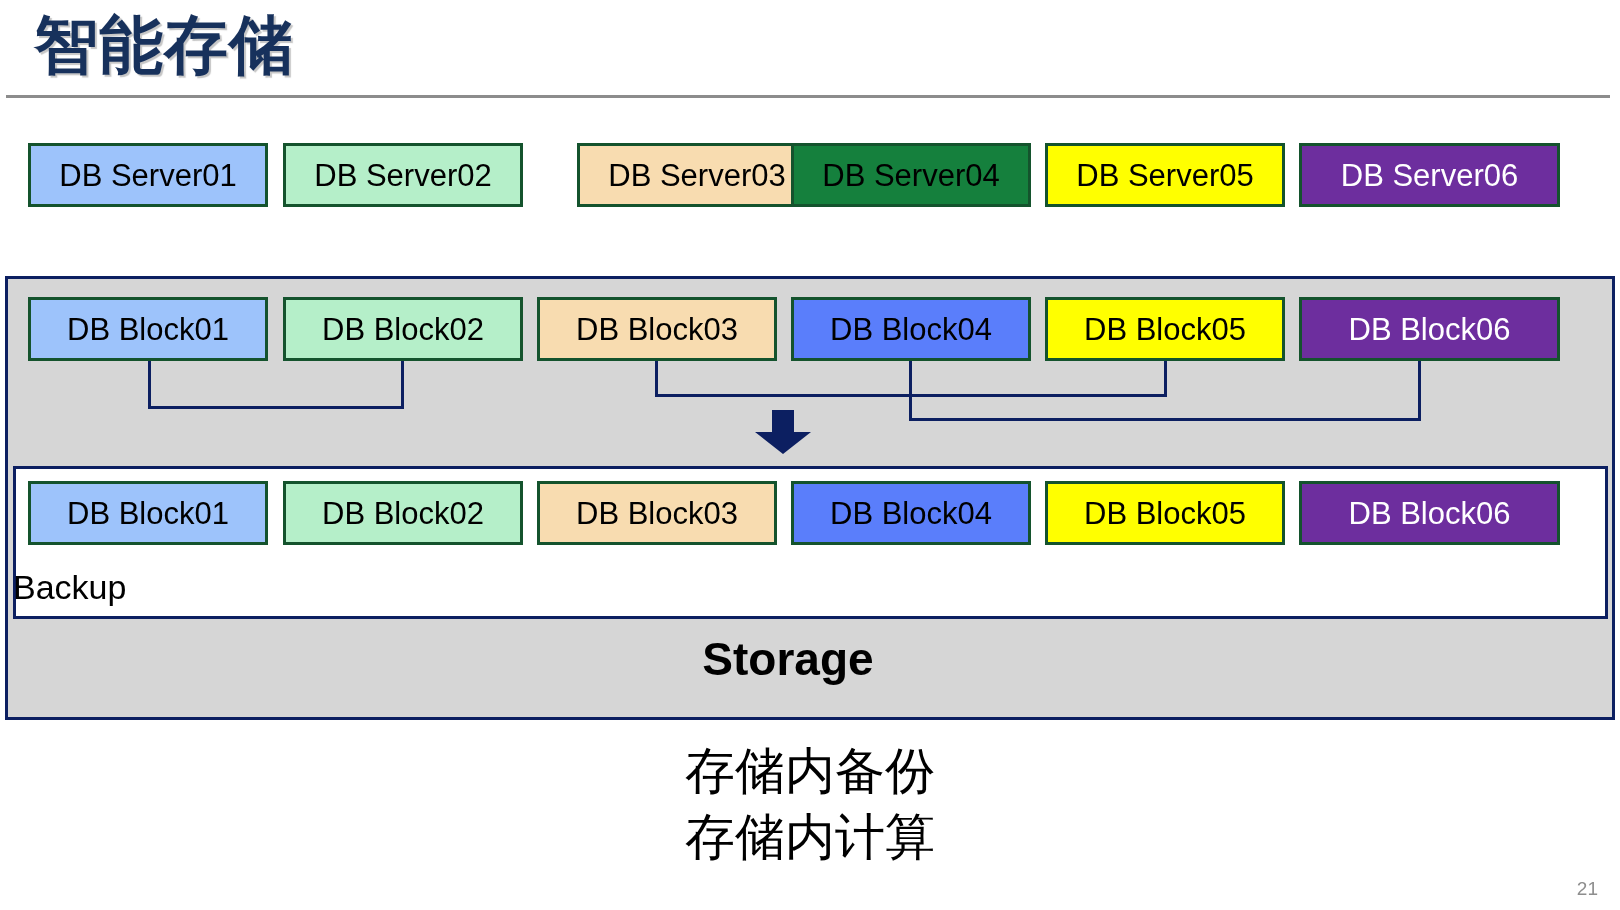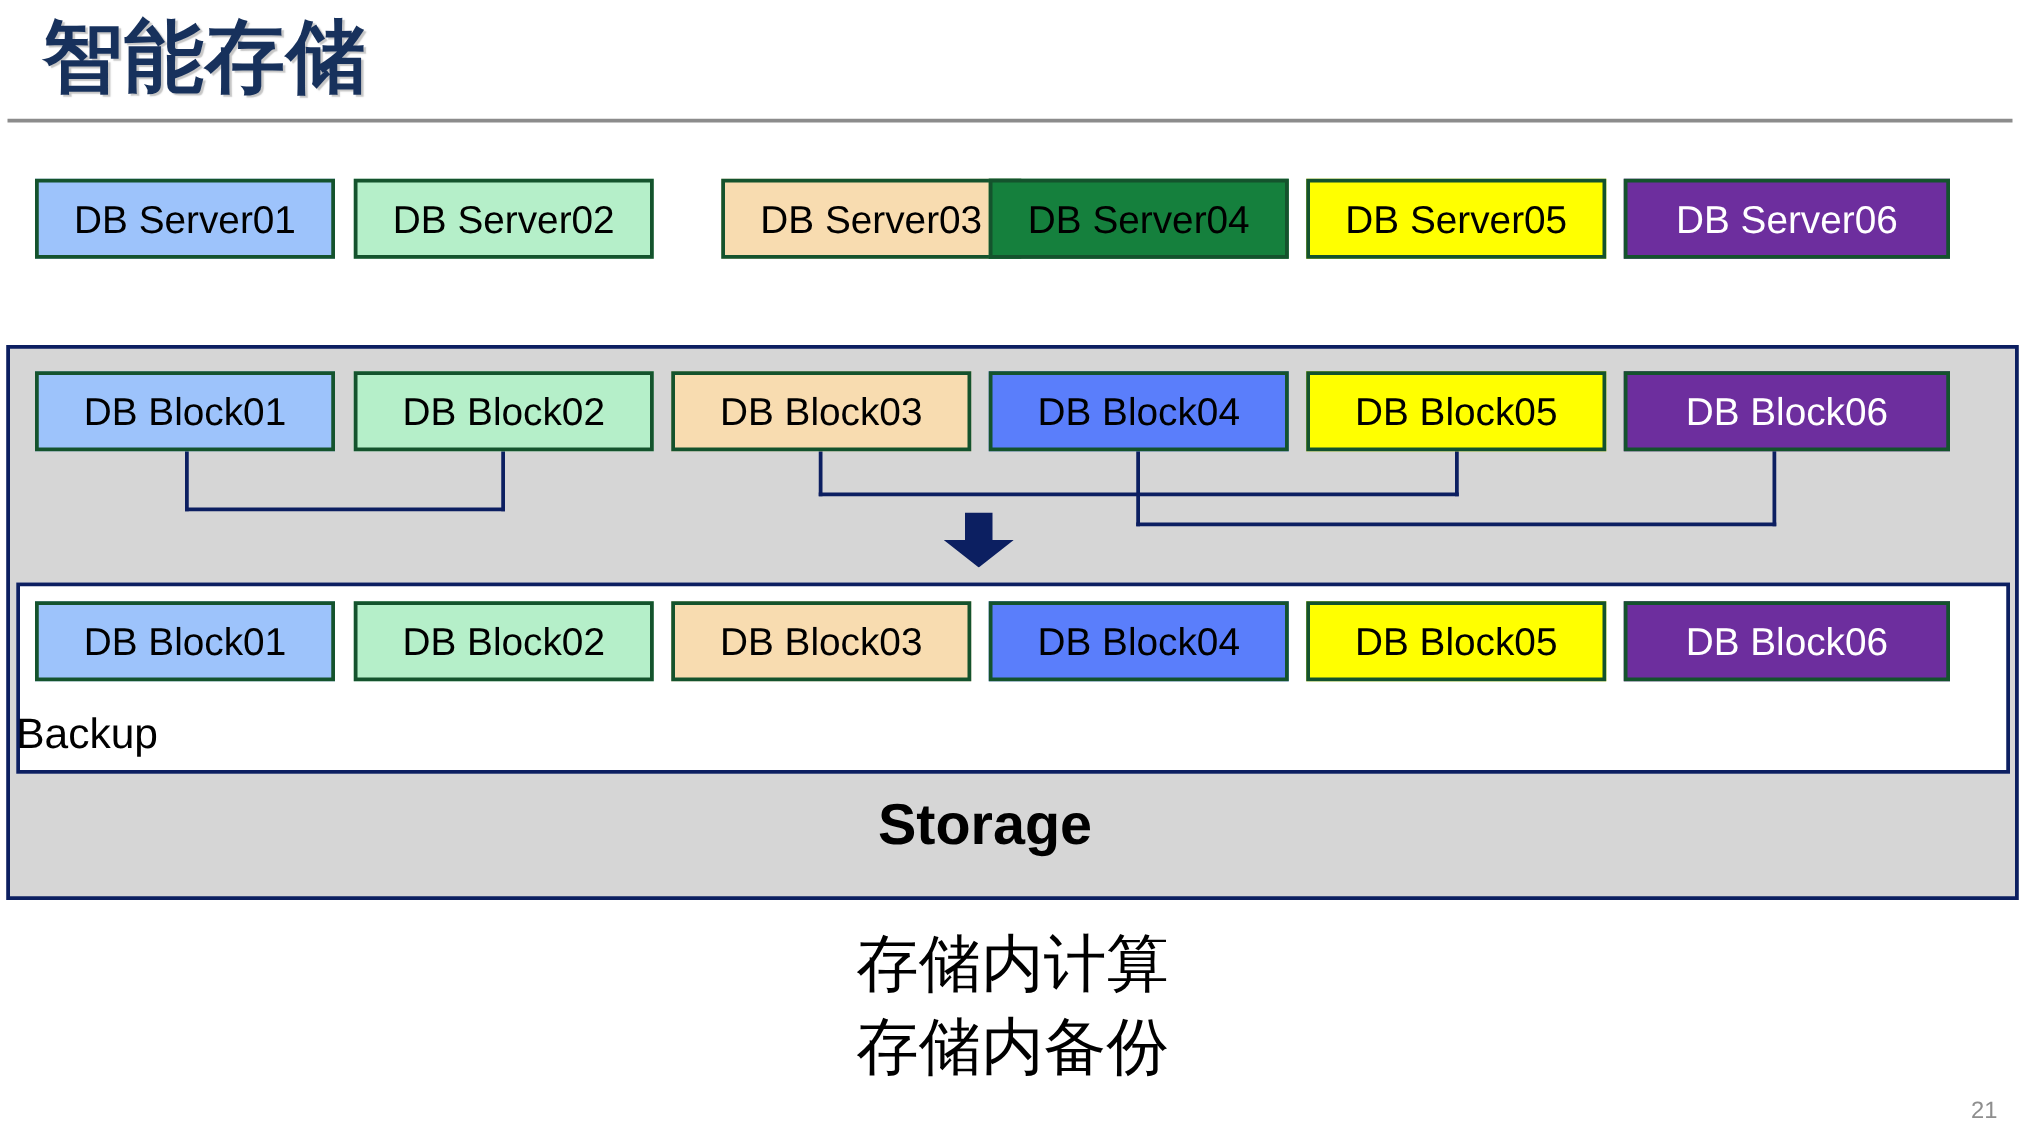--- a/index.html
+++ b/index.html
@@ -237,19 +237,19 @@
       </div>
       <div class="node light-text" style="left: 1299px; width: 261px; background: rgb(109, 46, 158); color: rgb(255, 255, 255);">
         <span>DB Block06</span>
       </div>
     </div>
   <div id="backup-label">Backup</div>
 
   <div id="storage-label">Storage</div>
 
   <div id="caption">
+      <div>存储内备份</div>
       <div>存储内计算</div>
-      <div>存储内备份</div>
     </div>
 
   <div id="page-number">21</div>
 
 </div>
 
 </body></html>

